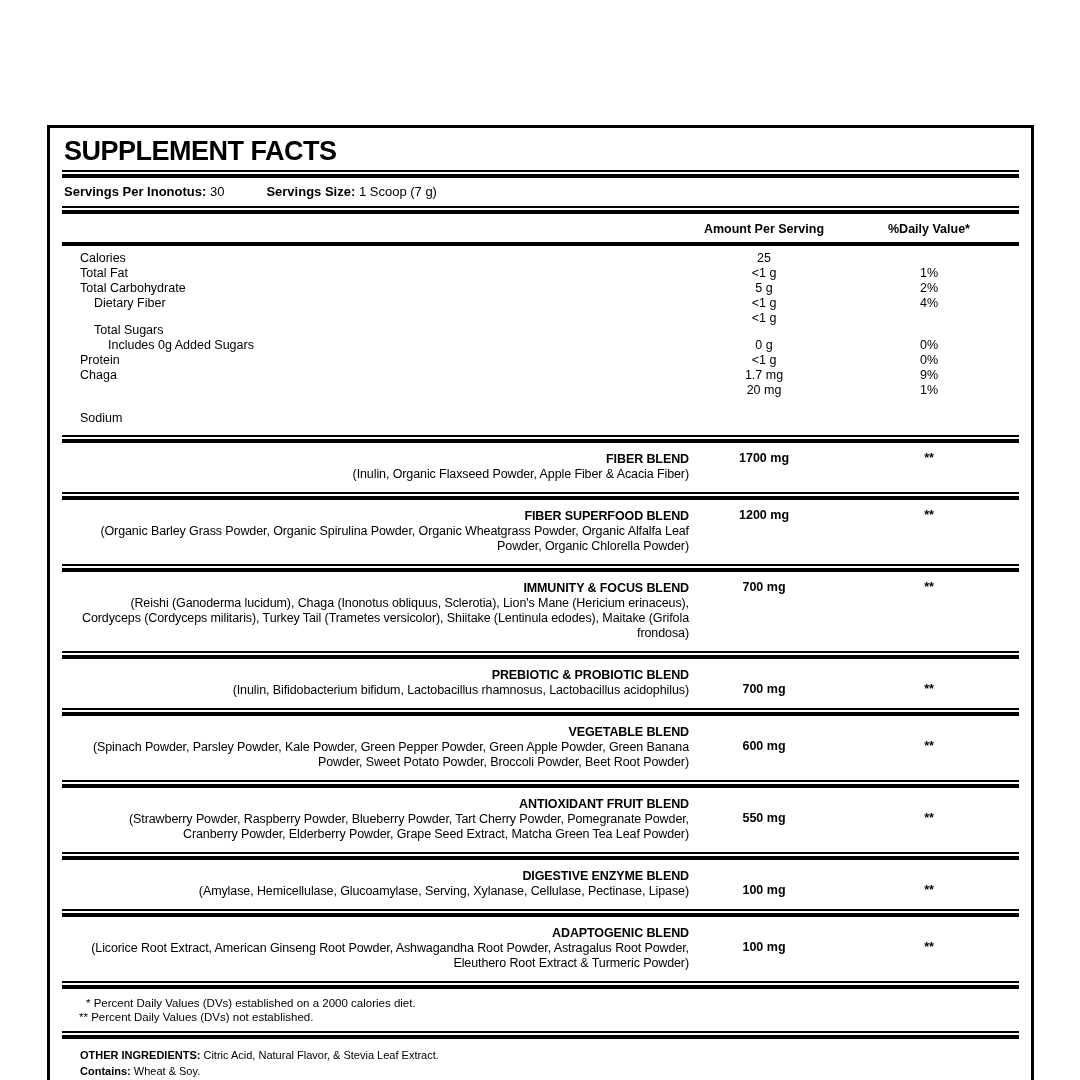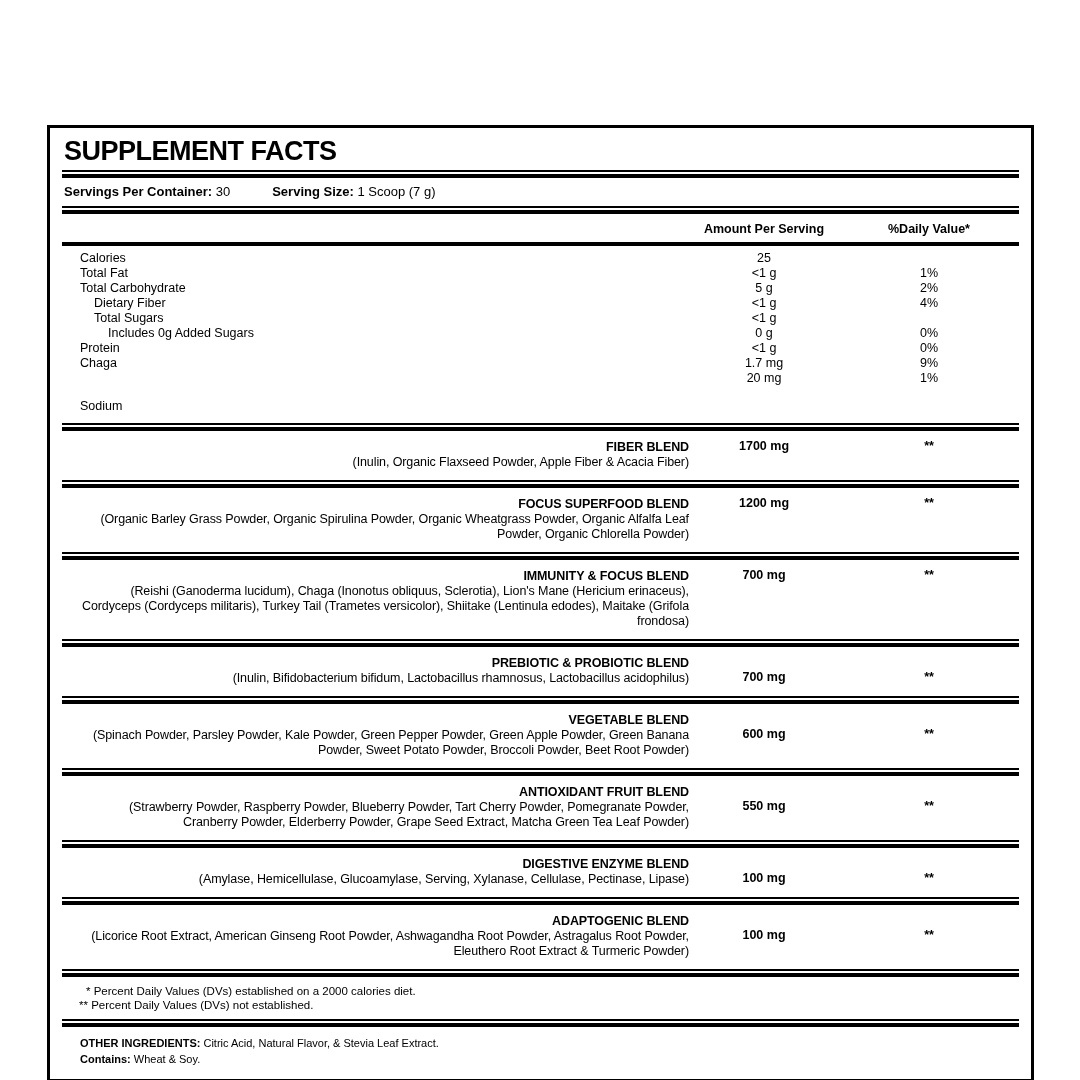--- a/index.html
+++ b/index.html
@@ -53,25 +53,25 @@
 
 <div class="page">
   <div class="label">
 
     <div class="panel">
       <div class="sf-title">SUPPLEMENT FACTS</div>
       <div class="rule-double"></div>
 
       <div class="serving-row">
         <div class="serving-item">
-          <b>Servings Per Container:</b>
+          <b>Servings Per Inonotus:</b>
           <span class="val">30</span>
         </div>
         <div class="serving-item">
-          <b>Serving Size:</b>
+          <b>Servings Size:</b>
           <span class="val">1 Scoop (7 g)</span>
         </div>
       </div>
       <div class="rule-double"></div>
 
       <div class="cols header-row">
         <div class="col-name"></div>
         <div class="col-amount">Amount Per Serving</div>
         <div class="col-dv">%Daily Value*</div>
       </div>
@@ -92,21 +92,21 @@
     <div class="col-name" style="padding-left: 18px;">Total Carbohydrate</div>
     <div class="col-amount">5 g</div>
     <div class="col-dv">2%</div>
   </div>
           <div class="nrow">
     <div class="col-name" style="padding-left: 32px;">Dietary Fiber</div>
     <div class="col-amount">&lt;1 g</div>
     <div class="col-dv">4%</div>
   </div>
           <div class="nrow">
-    <div class="col-name" style="padding-left: 32px;">Total Sugars</div>
+    <div class="col-name" style="padding-left: 32px; margin-top: 12px;">Total Sugars</div>
     <div class="col-amount">&lt;1 g</div>
     <div class="col-dv"></div>
   </div>
           <div class="nrow">
     <div class="col-name" style="padding-left: 46px;">Includes 0g Added Sugars</div>
     <div class="col-amount">0 g</div>
     <div class="col-dv">0%</div>
   </div>
           <div class="nrow">
     <div class="col-name" style="padding-left: 18px;">Protein</div>
@@ -131,21 +131,21 @@
     <div class="blend-text">
       <div class="blend-name">FIBER BLEND</div>
       <div class="blend-ing">(Inulin, Organic Flaxseed Powder, Apple Fiber &amp; Acacia Fiber)</div>
     </div>
     <div class="col-amount">1700 mg</div>
     <div class="col-dv">**</div>
   </div>
           <div class="rule-double"></div>
           <div class="blend">
     <div class="blend-text">
-      <div class="blend-name">FOCUS SUPERFOOD BLEND</div>
+      <div class="blend-name">FIBER SUPERFOOD BLEND</div>
       <div class="blend-ing">(Organic Barley Grass Powder, Organic Spirulina Powder, Organic Wheatgrass Powder, Organic Alfalfa Leaf Powder, Organic Chlorella Powder)</div>
     </div>
     <div class="col-amount">1200 mg</div>
     <div class="col-dv">**</div>
   </div>
           <div class="rule-double"></div>
           <div class="blend">
     <div class="blend-text">
       <div class="blend-name">IMMUNITY &amp; FOCUS BLEND</div>
       <div class="blend-ing">(Reishi (Ganoderma lucidum), Chaga (Inonotus obliquus, Sclerotia), Lion's Mane (Hericium erinaceus), Cordyceps (Cordyceps militaris), Turkey Tail (Trametes versicolor), Shiitake (Lentinula edodes), Maitake (Grifola frondosa)</div>

